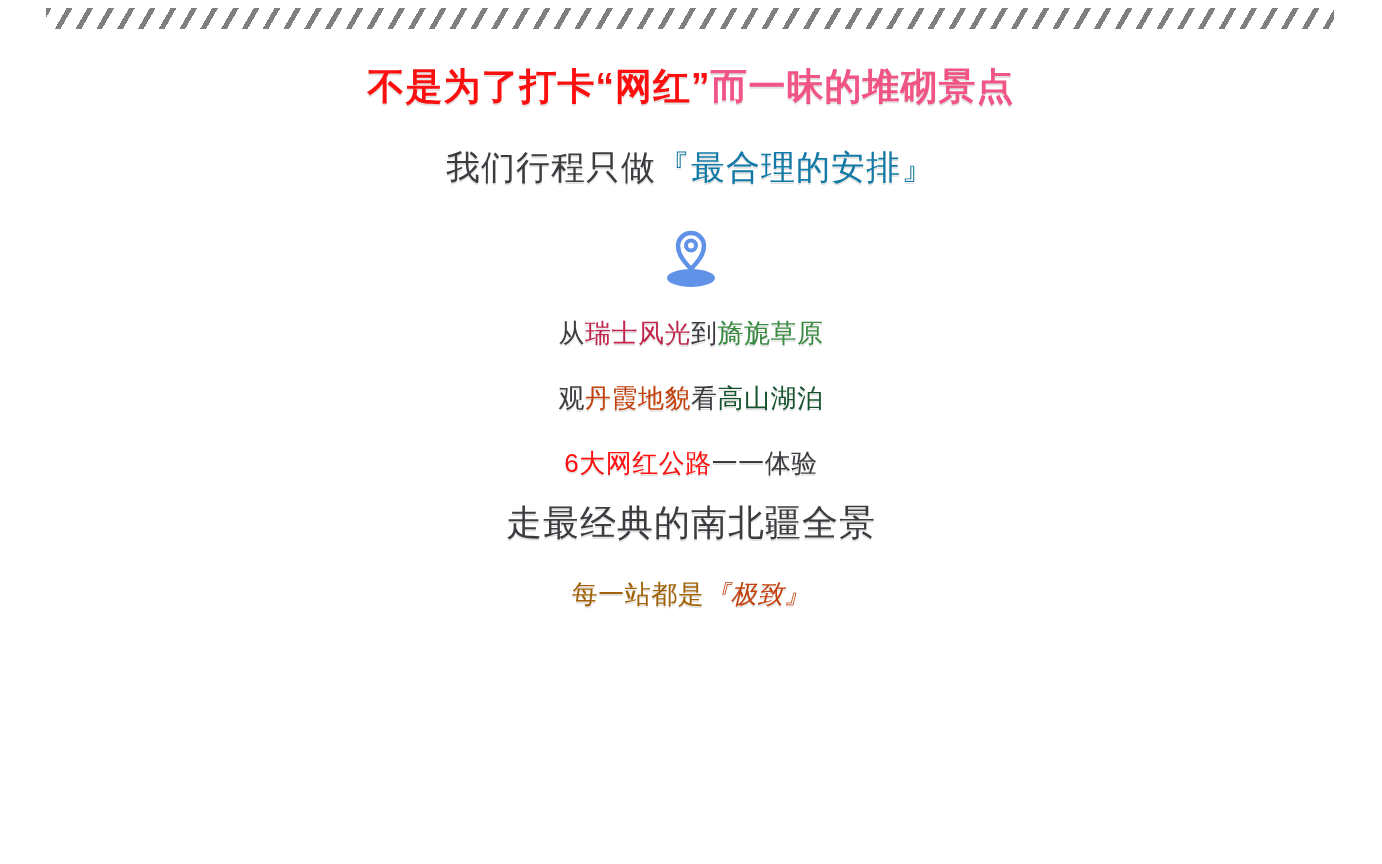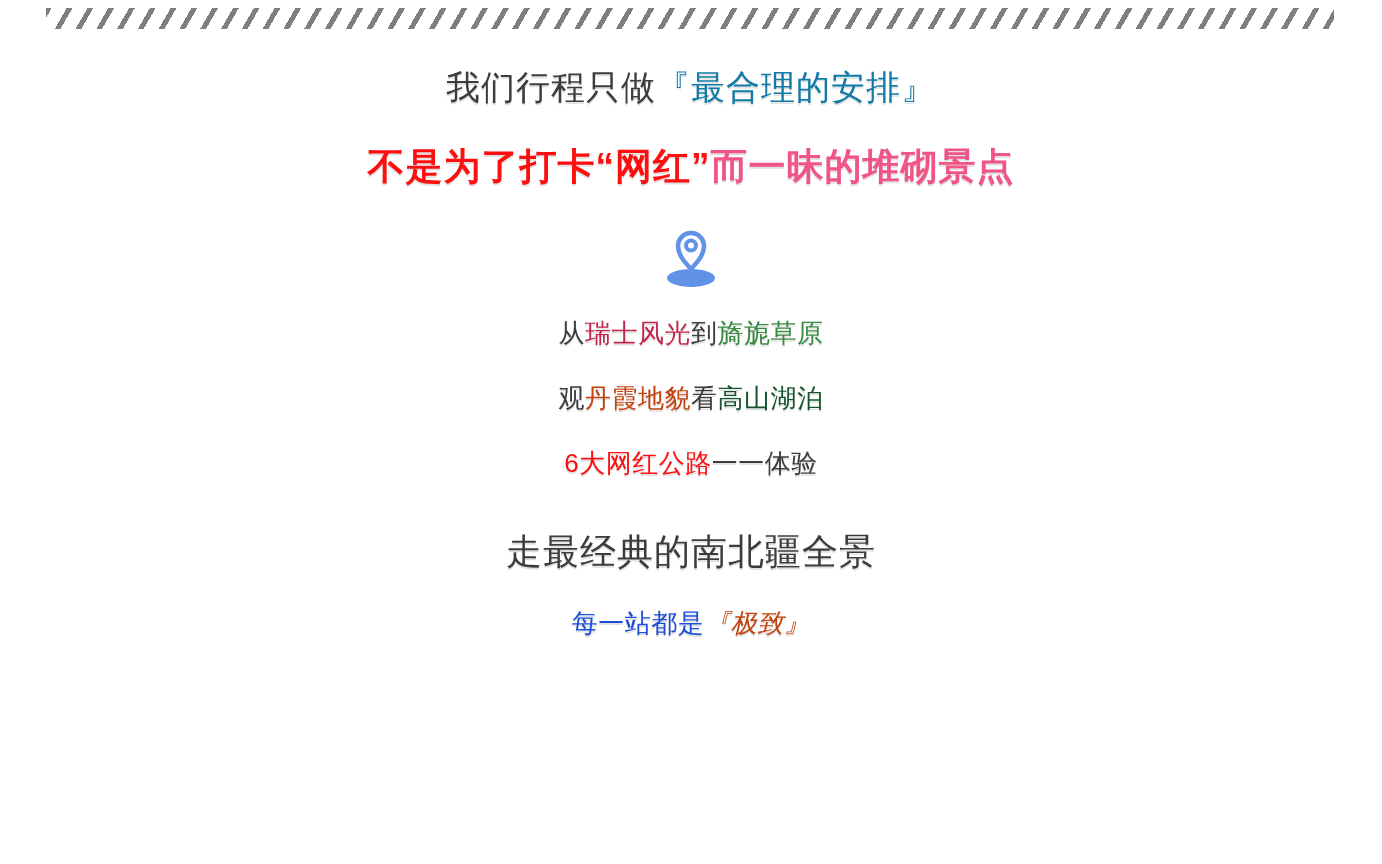--- a/index.html
+++ b/index.html
@@ -62,37 +62,37 @@
     font-weight: 500;
     letter-spacing: 0.5px;
   }
   .mt-first { margin-top: 24px; }
   .mt-reg   { margin-top: 25px; }
   .line-big {
     font-size: 36px;
     line-height: 48px;
     font-weight: 500;
     letter-spacing: 1px;
-    margin-top: 45px;
+    margin-top: 16px;
   }
   .mt-last { margin-top: 27px; }
 </style>
 </head>
 <body>
 
 <div class="page">
 
   <div class="stripes"></div>
 
+  <div class="line line-xl">
+    <span style="color: rgb(254, 15, 15);">不是为了打卡“网红”</span><span style="color: rgb(240, 85, 134);">而一昧的堆砌景点</span>
+  </div>
+
   <div class="line line-lg">
     <span style="color: rgb(59, 59, 64);">我们行程只做</span><span style="color: rgb(17, 121, 165);">『最合理的安排』</span>
-  </div>
-
-  <div class="line line-xl">
-    <span style="color: rgb(254, 15, 15);">不是为了打卡“网红”</span><span style="color: rgb(240, 85, 134);">而一昧的堆砌景点</span>
   </div>
 
   <div class="pin-wrap">
     <svg width="52" height="64" viewBox="0 0 52 64" aria-hidden="true">
       <ellipse cx="26" cy="53" rx="24" ry="9" fill="#6093e8"></ellipse>
       <path d="M26 44 C 19 36.5 13 29.5 13 21 A 13 13 0 1 1 39 21 C 39 29.5 33 36.5 26 44 Z" fill="#ffffff" stroke="#6093e8" stroke-width="4.5" stroke-linejoin="round"></path>
       <circle cx="26" cy="20.5" r="5" fill="#ffffff" stroke="#6093e8" stroke-width="4"></circle>
     </svg>
   </div>
 
@@ -109,16 +109,16 @@
 
   <div class="line line-md mt-reg">
     <span style="color: rgb(254, 15, 15);">6大网红公路</span><span style="color: rgb(59, 59, 64);">一一体验</span>
   </div>
 
   <div class="line line-big">
     <span style="color: rgb(59, 59, 64);">走最经典的南北疆全景</span>
   </div>
 
   <div class="line line-md mt-last">
-    <span style="color: #1d4ed8; font-family: Liberation Serif, serif;">每一站都是</span><span style="color: #c2410c; font-style: italic;">『极致』</span>
+    <span style="color: #a16207; font-family: Liberation Serif, serif;">每一站都是</span><span style="color: #c2410c; font-style: italic;">『极致』</span>
   </div>
 
 </div>
 
 </body></html>

